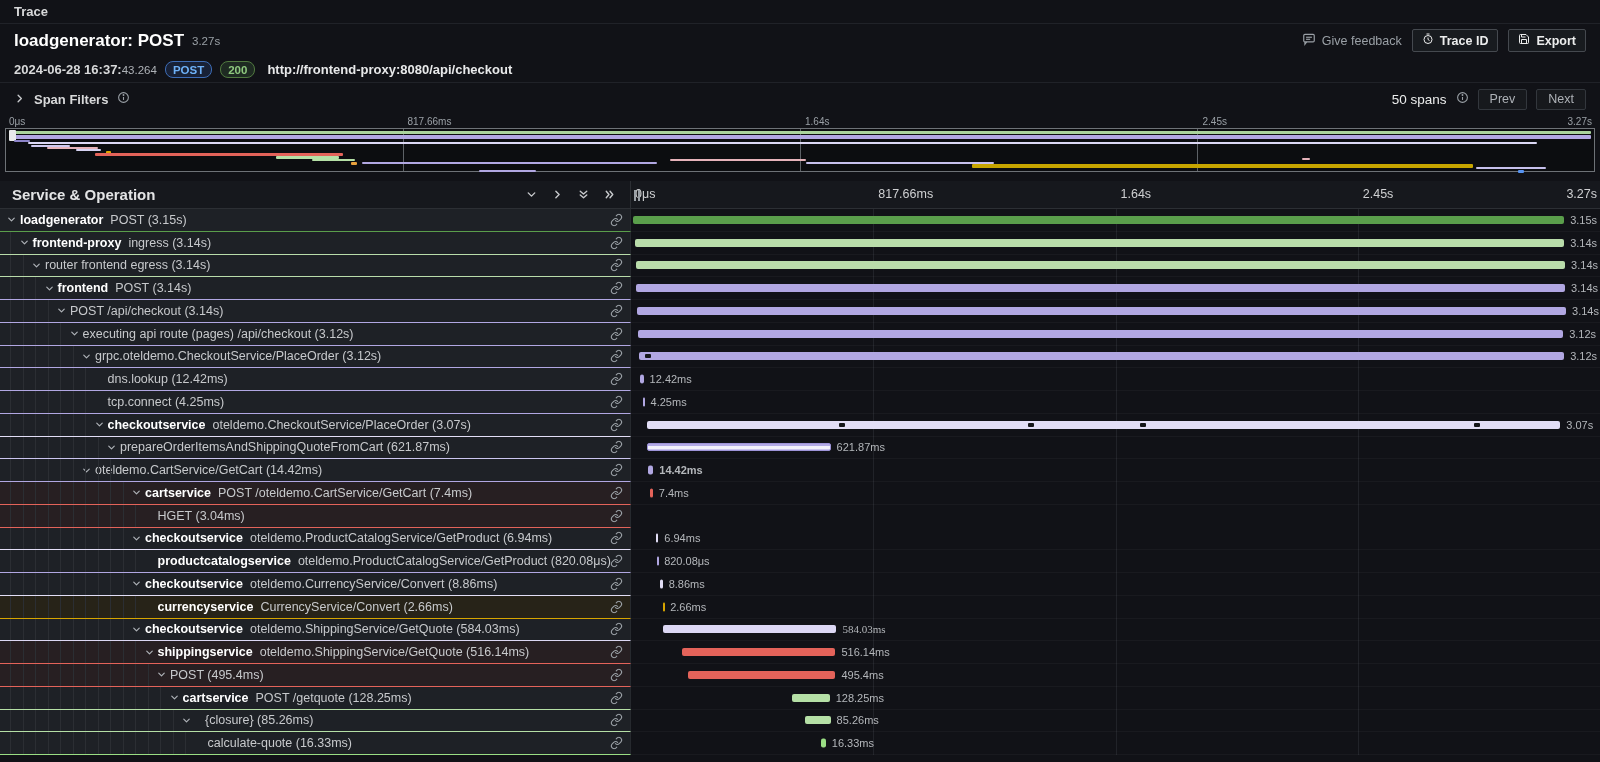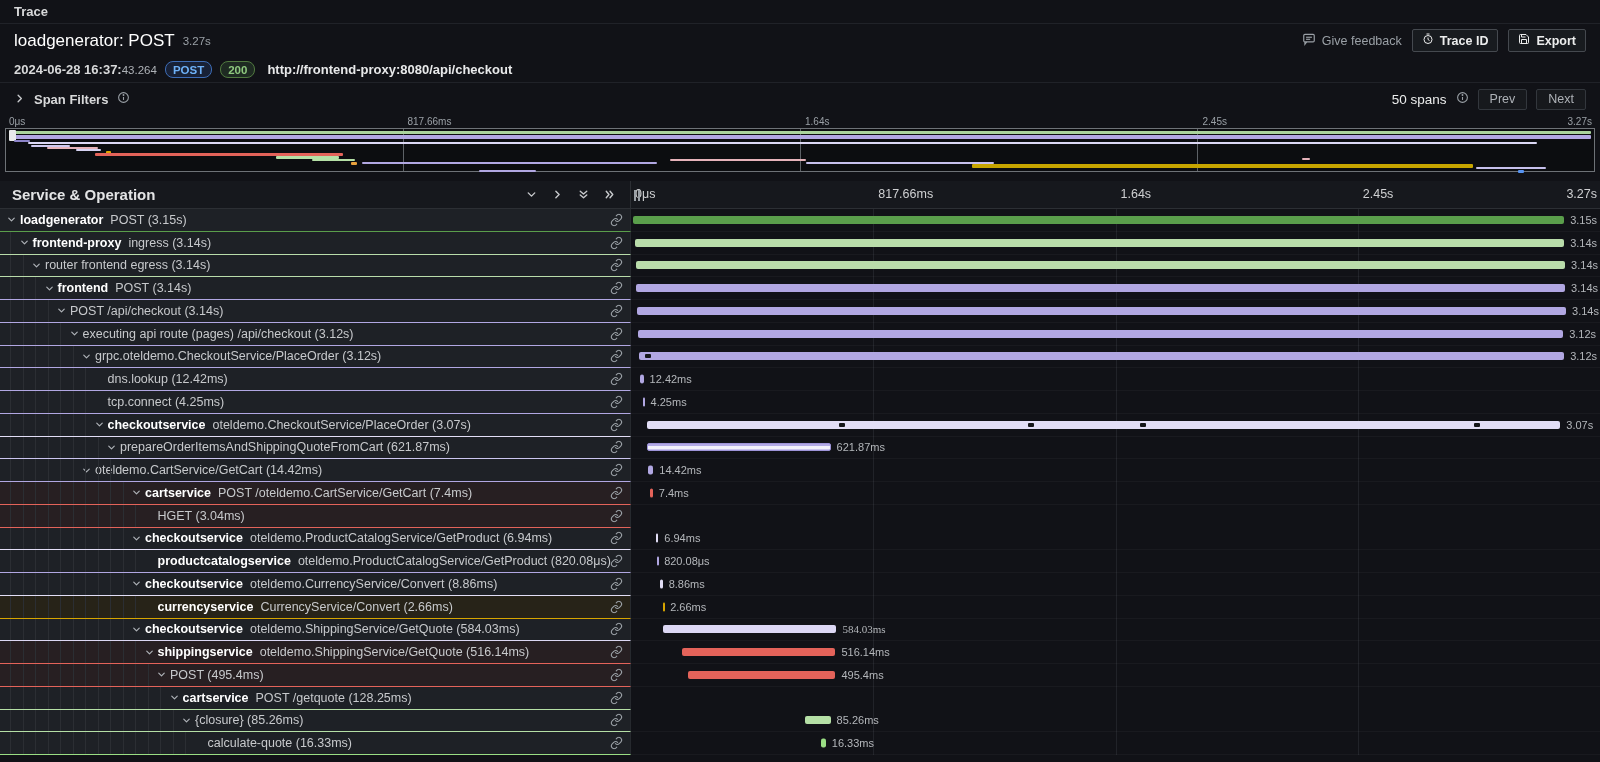--- a/index.html
+++ b/index.html
@@ -5,21 +5,21 @@
   * { box-sizing: border-box; }
   html,body { margin:0; padding:0; width:1600px; height:762px; background:#111217;
               font-family:"Liberation Sans", sans-serif; color:#d8d9da; overflow:hidden; }
 
   
   .top-bar { height:24px; display:flex; align-items:center; padding:0 14px;
              border-bottom:1px solid #202228; }
   .top-bar .crumb { font-size:13px; font-weight:bold; color:#d8d9da; }
 
   .title-row { height:33px; display:flex; align-items:center; padding:0 14px; }
-  .title-main { font-size:17px; font-weight:normal; color:#ffffff; }
+  .title-main { font-size:17px; font-weight:bold; color:#ffffff; }
   .title-dur { font-size:11.5px; color:#9aa0a6; margin-left:8px; }
   .title-actions { margin-left:auto; display:flex; align-items:center; gap:10px; }
   .feedback { display:flex; align-items:center; gap:6px; color:#9aa0a6; font-size:12.5px; cursor:pointer; }
   .btn { display:flex; align-items:center; gap:6px; background:#181b1f; border:1px solid #45494f;
          border-radius:2px; color:#eceded; font-size:12.5px; font-weight:bold; padding:3px 9px; cursor:pointer; }
 
   .sub-row { height:26px; display:flex; align-items:center; gap:8px; padding:0 14px;
              border-bottom:1px solid #202228; }
   .timestamp { font-size:13px; font-weight:bold; color:#d8d9da; }
   .timestamp .frac { font-weight:normal; font-size:11.5px; color:#aeb2b7; }
@@ -524,21 +524,21 @@
           <span>oteldemo.CartService/GetCart (14.42ms)</span>
           <span class="link-icon">
             <svg width="13" height="13" viewBox="0 0 24 24" fill="none" stroke="#9aa0a6" stroke-width="2" stroke-linecap="round">
               <path d="M10 13a5 5 0 007.07 0l2.83-2.83a5 5 0 00-7.07-7.07L11.5 4.5"></path>
               <path d="M14 11a5 5 0 00-7.07 0L4.1 13.83a5 5 0 007.07 7.07L12.5 19.5"></path>
             </svg>
           </span>
         </div>
         <div class="cell-timeline">
           <div class="bar tick" style="left: 1.8%; width: 0.5%; background: rgb(177, 167, 226);"></div>
-          <span class="dur" style="left: calc(2.3% + 6px);">14.42ms</span>
+          <span class="dur" style="left: calc(2.3% + 6px); font-weight: bold;">14.42ms</span>
         </div>
       </div>
       <div class="row tint-red">
         <div class="cell-label" style="border-bottom: 1px solid rgb(228, 99, 90); padding-left: 131px;">
           <span class="guide" style="left: 10px;"></span>
           <span class="guide" style="left: 22.5px;"></span>
           <span class="guide" style="left: 35px;"></span>
           <span class="guide" style="left: 47.5px;"></span>
           <span class="guide" style="left: 60px;"></span>
           <span class="guide" style="left: 72.5px;"></span>
@@ -823,23 +823,27 @@
           </span>
           <span class="svc">cartservice</span>
           <span>POST /getquote (128.25ms)</span>
           <span class="link-icon">
             <svg width="13" height="13" viewBox="0 0 24 24" fill="none" stroke="#9aa0a6" stroke-width="2" stroke-linecap="round">
               <path d="M10 13a5 5 0 007.07 0l2.83-2.83a5 5 0 00-7.07-7.07L11.5 4.5"></path>
               <path d="M14 11a5 5 0 00-7.07 0L4.1 13.83a5 5 0 007.07 7.07L12.5 19.5"></path>
             </svg>
           </span>
         </div>
-      </div>
-      <div class="row">
-        <div class="cell-label" style="border-bottom: 1px solid rgb(181, 224, 166); padding-left: 181px;">
+        <div class="cell-timeline">
+          <div class="bar" style="left: 16.6%; width: 3.9%; background: rgb(181, 224, 166);"></div>
+          <span class="dur" style="left: calc(20.5% + 6px);">128.25ms</span>
+        </div>
+      </div>
+      <div class="row">
+        <div class="cell-label" style="border-bottom: 1px solid rgb(181, 224, 166); padding-left: 181px; gap: 10px;">
           <span class="guide" style="left: 10px;"></span>
           <span class="guide" style="left: 22.5px;"></span>
           <span class="guide" style="left: 35px;"></span>
           <span class="guide" style="left: 47.5px;"></span>
           <span class="guide" style="left: 60px;"></span>
           <span class="guide" style="left: 72.5px;"></span>
           <span class="guide" style="left: 85px;"></span>
           <span class="guide" style="left: 97.5px;"></span>
           <span class="guide" style="left: 110px;"></span>
           <span class="guide" style="left: 122.5px;"></span>

